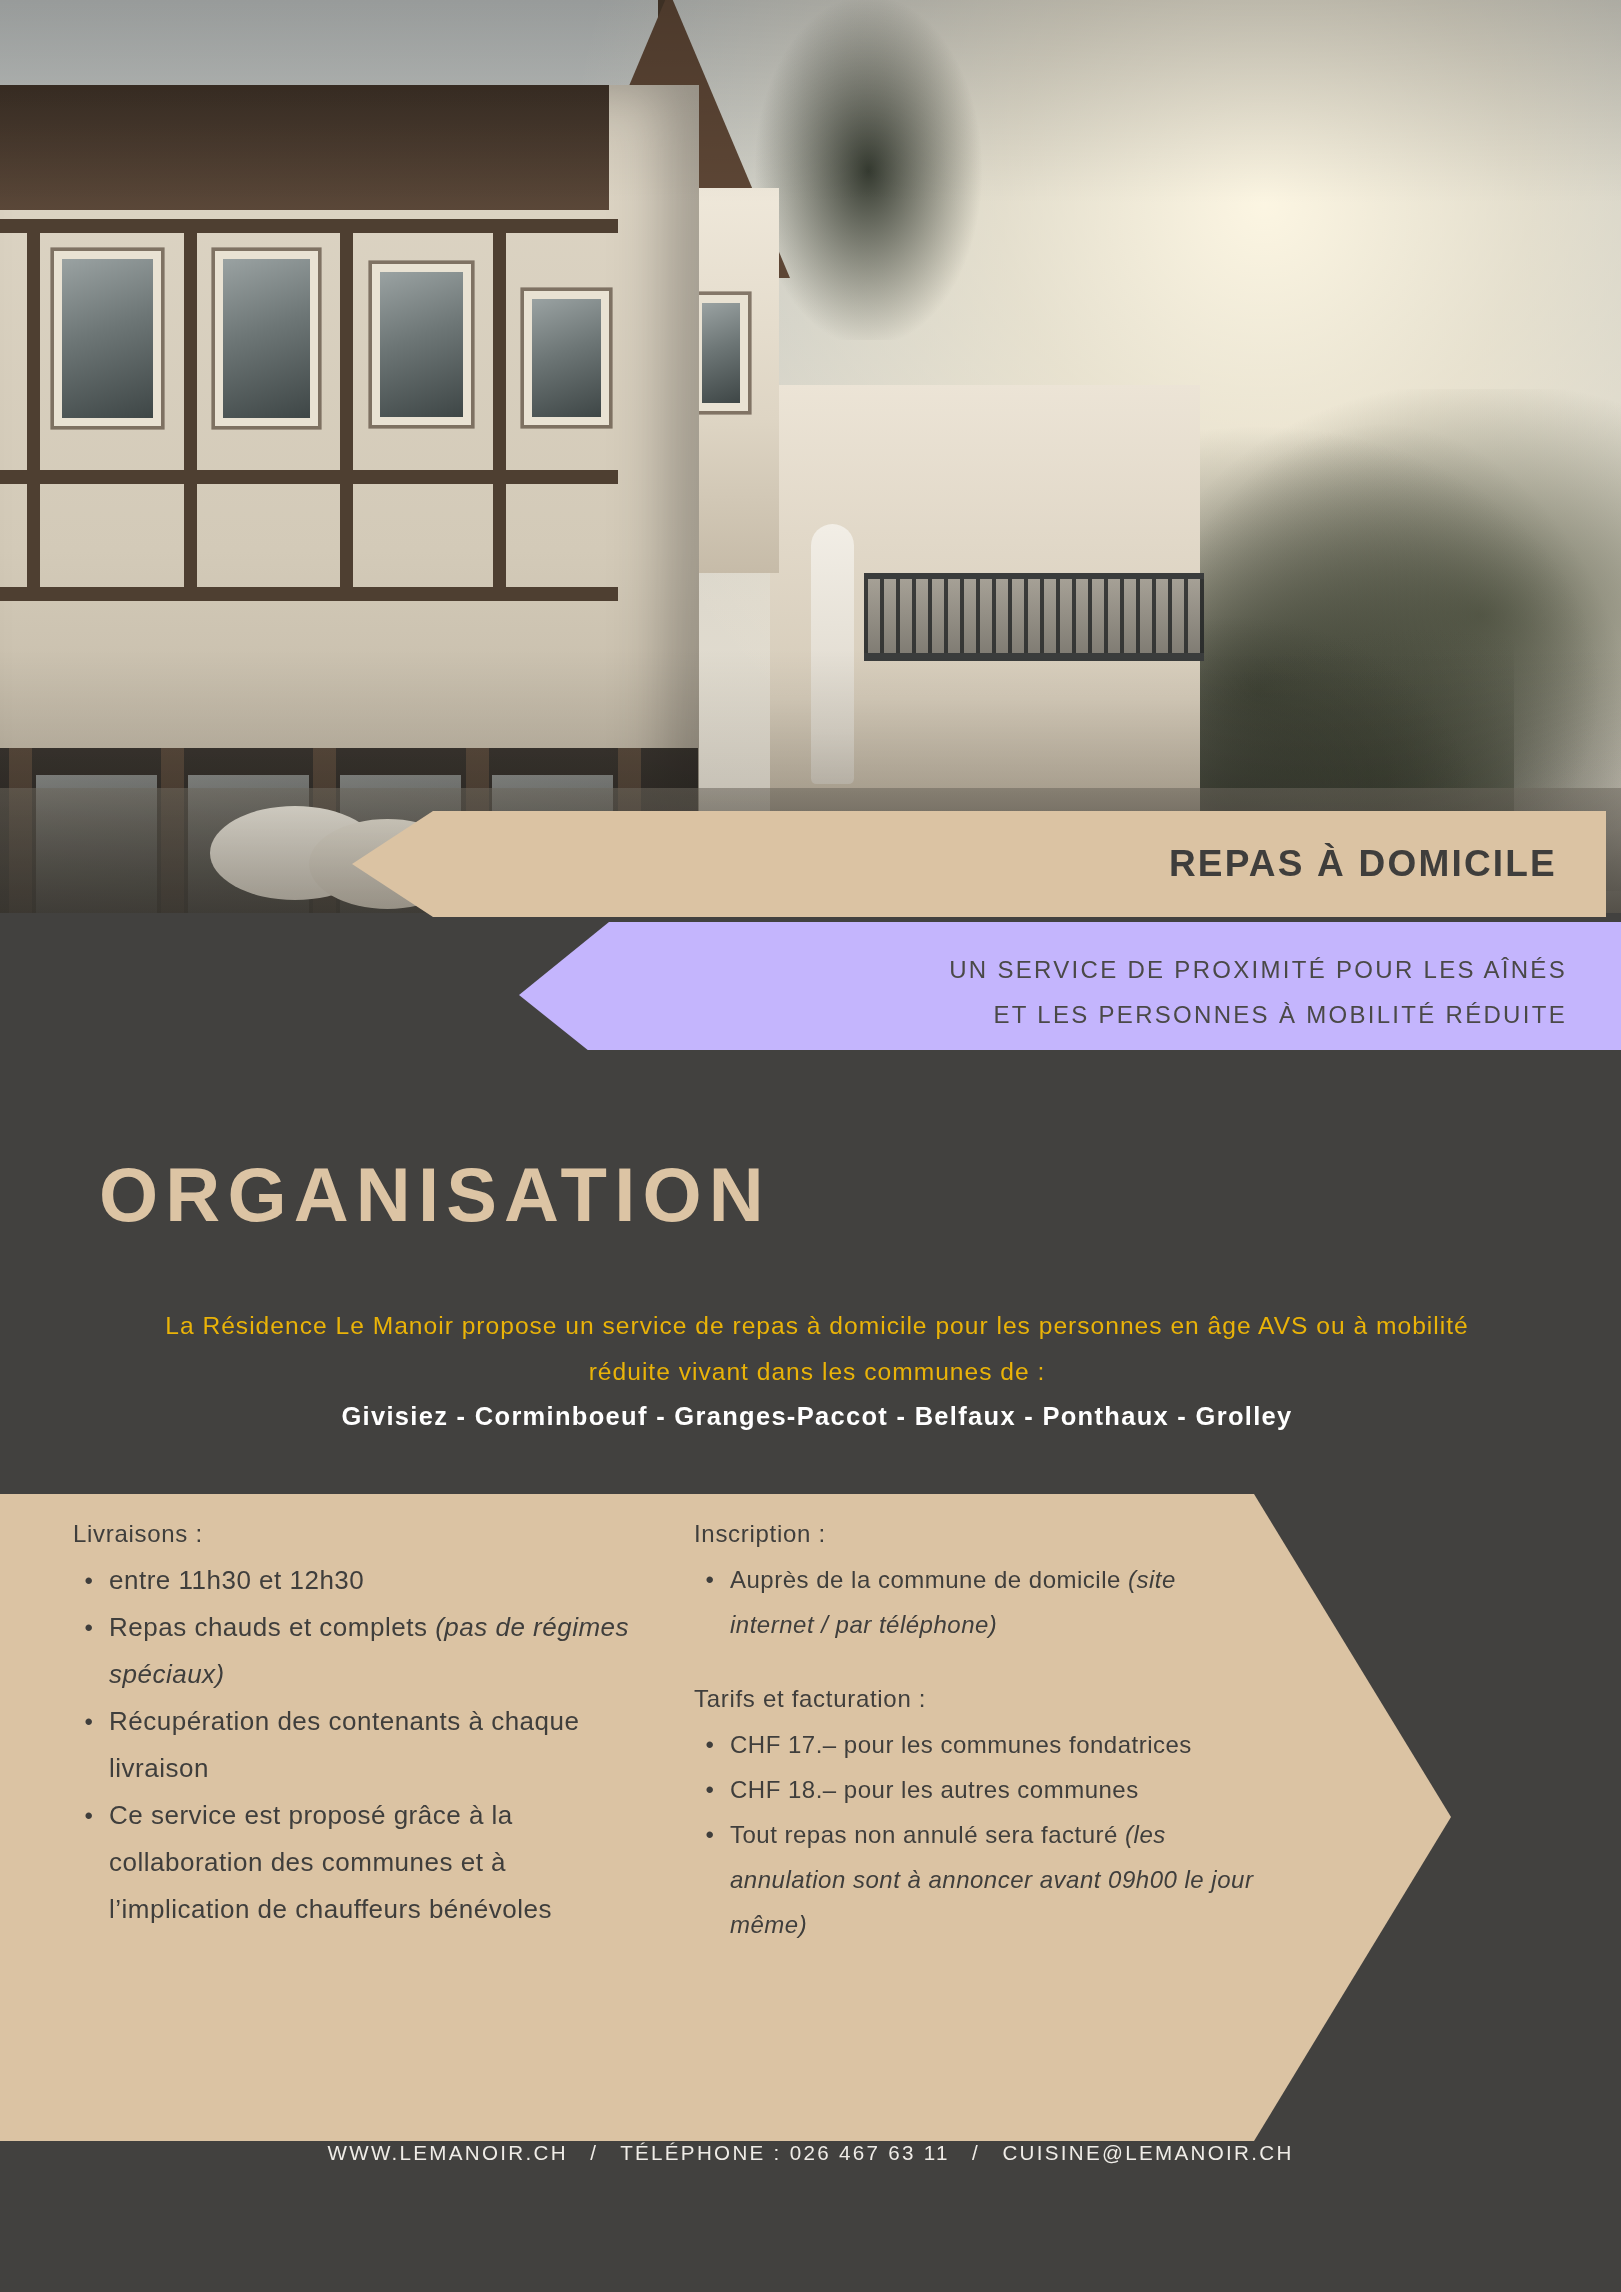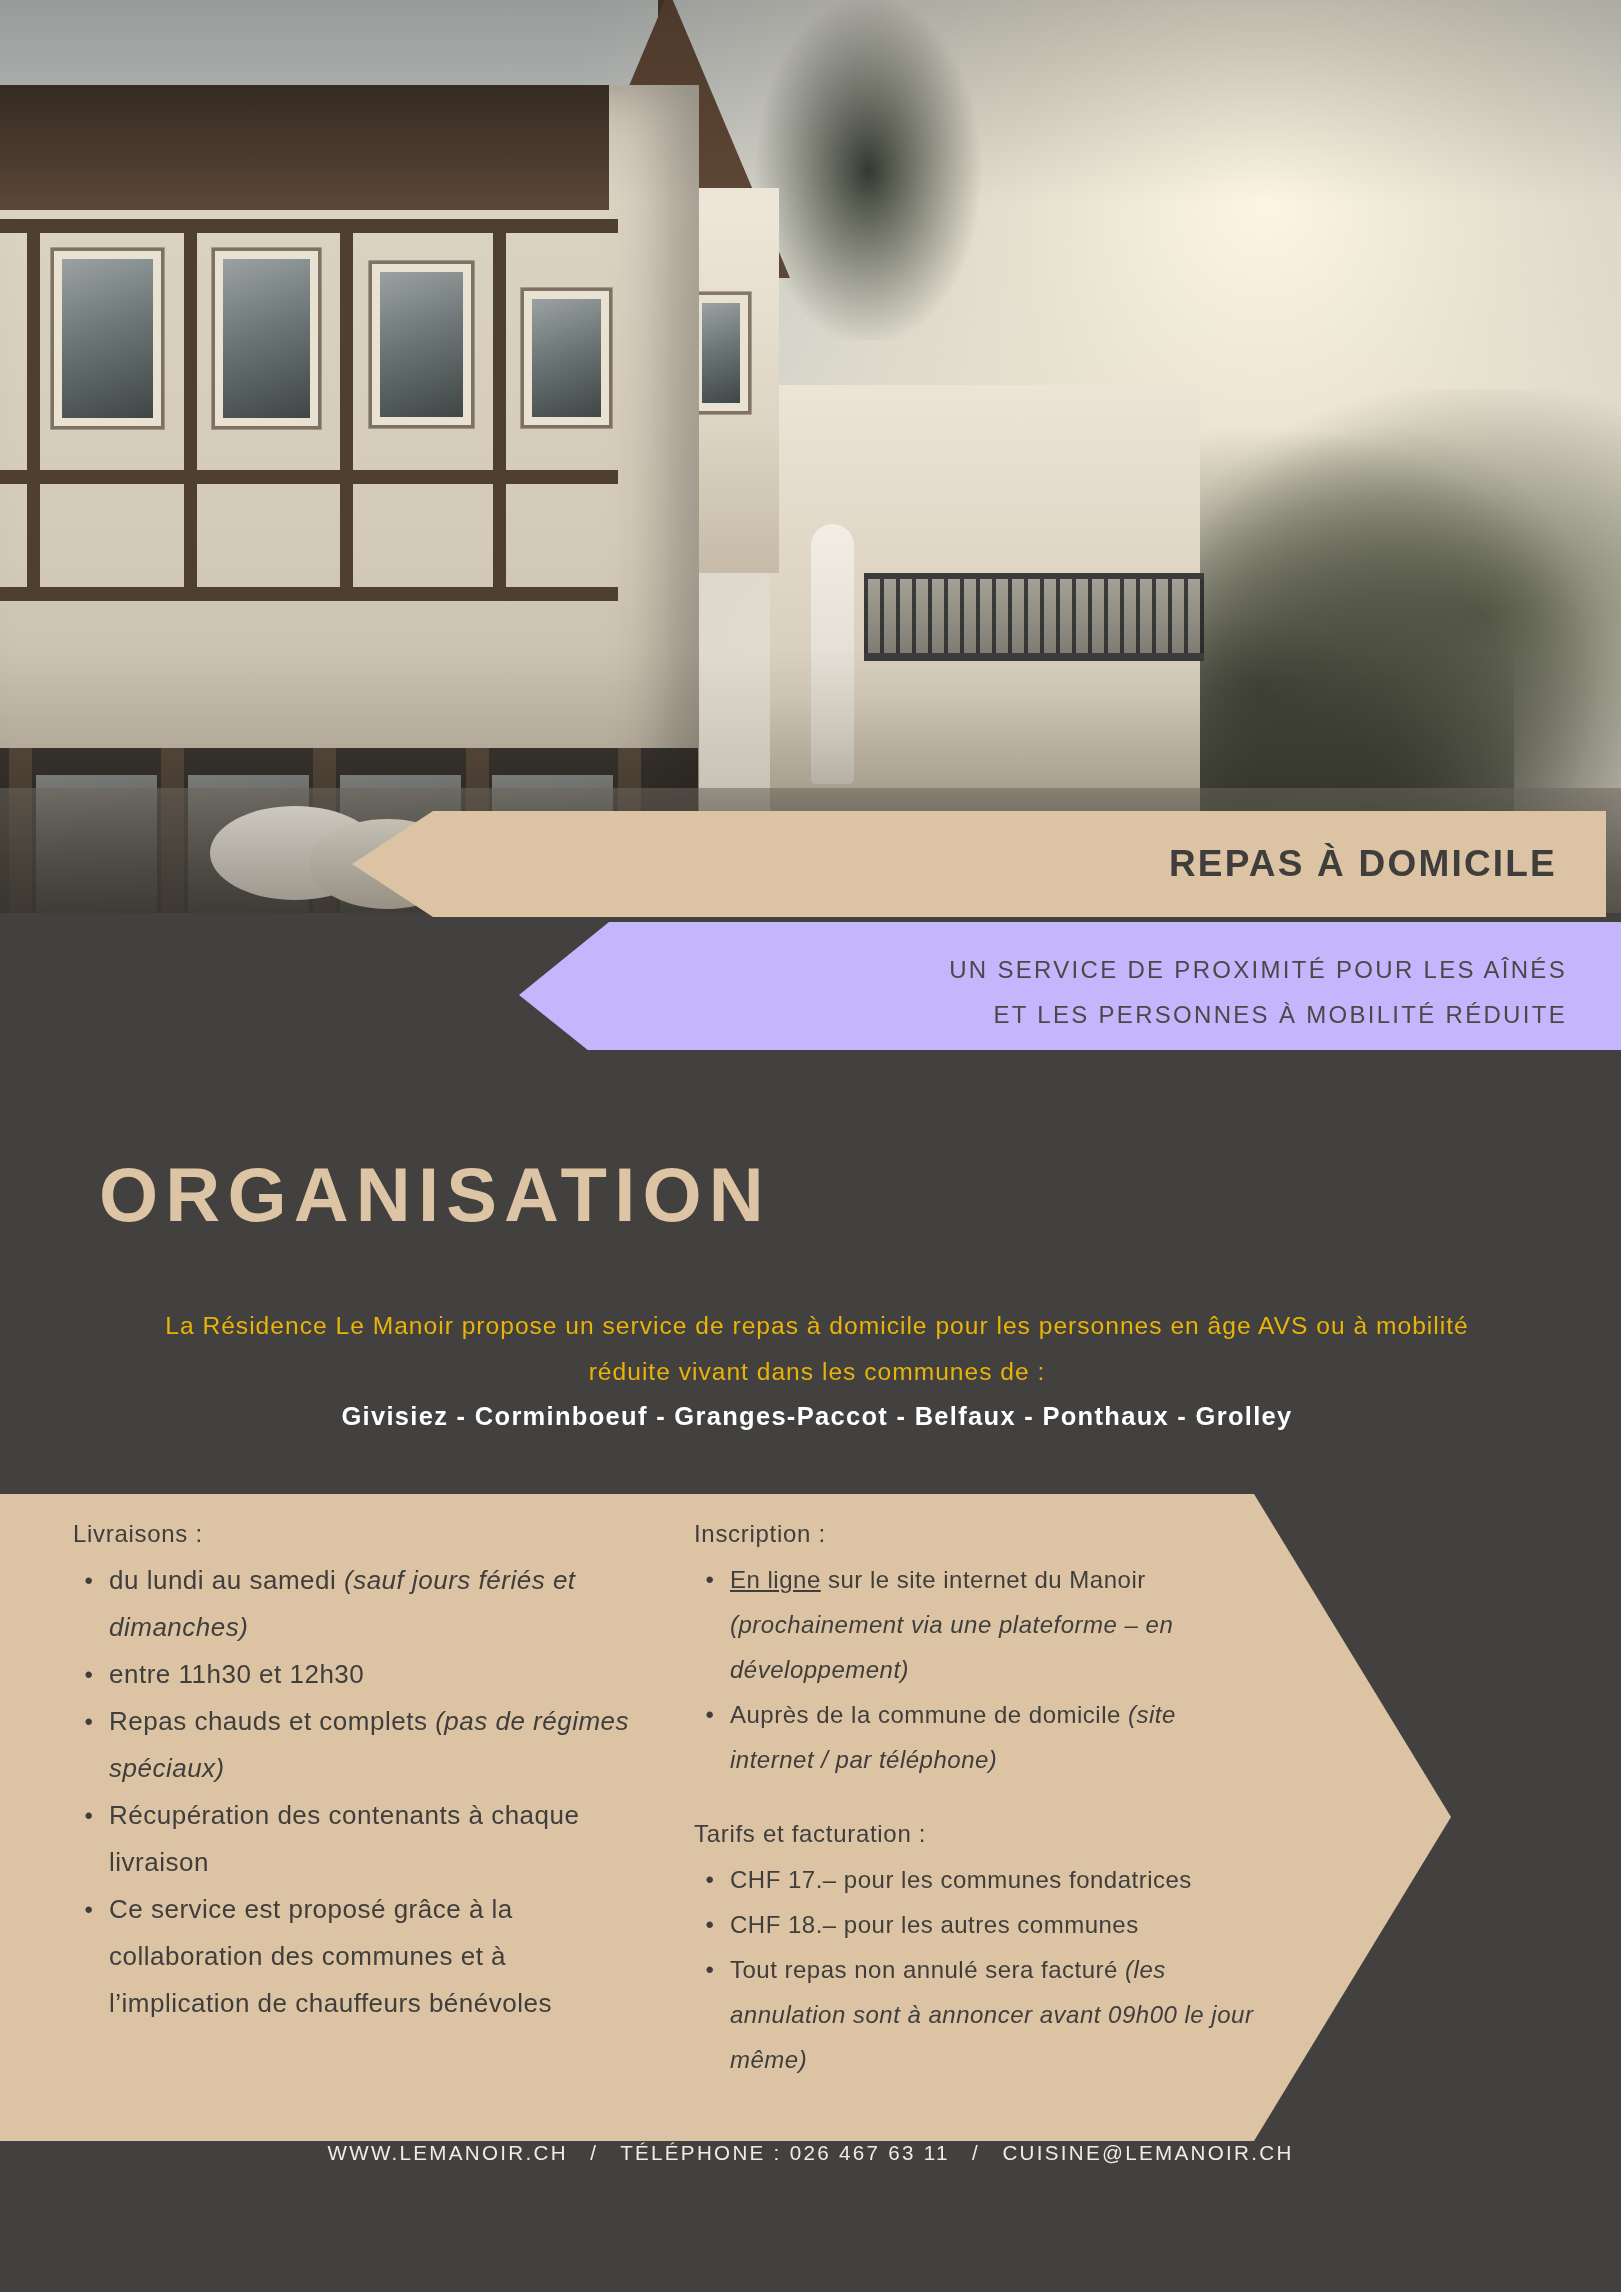--- a/index.html
+++ b/index.html
@@ -377,34 +377,30 @@
 
   <div class="org-title">ORGANISATION</div>
   <div class="org-para">La Résidence Le Manoir propose un service de repas à domicile pour les personnes en âge AVS ou à mobilité réduite vivant dans les communes de :</div>
   <div class="org-communes">Givisiez - Corminboeuf - Granges-Paccot - Belfaux - Ponthaux - Grolley</div>
 
   <div class="content-arrow"></div>
 
   <div class="col-left">
     <div class="col-head">Livraisons :</div>
     <ul class="bullets">
-      <li><span>du lundi au samedi </span><em>(sauf jours fériés et dimanches)</em></li>
       <li><span>entre 11h30 et 12h30</span><em></em></li>
       <li><span>Repas chauds et complets </span><em>(pas de régimes spéciaux)</em></li>
       <li><span>Récupération des contenants à chaque livraison</span><em></em></li>
       <li><span>Ce service est proposé grâce à la collaboration des communes et à l’implication de chauffeurs bénévoles</span><em></em></li>
     </ul>
   </div>
 
   <div class="col-right">
     <div class="col-head">Inscription :</div>
     <ul class="bullets">
-      <li>
-        <span class="ul-link">En ligne</span><span> sur le site internet du Manoir </span><em>(prochainement via une plateforme – en développement)</em>
-      </li>
       <li>
         <span>Auprès de la commune de domicile </span><em>(site internet / par téléphone)</em>
       </li>
     </ul>
     <div class="col-head second">Tarifs et facturation :</div>
     <ul class="bullets">
       <li><span>CHF 17.– pour les communes fondatrices</span><em></em></li>
       <li><span>CHF 18.– pour les autres communes</span><em></em></li>
       <li><span>Tout repas non annulé sera facturé </span><em>(les annulation sont à annoncer avant 09h00 le jour même)</em></li>
     </ul>

